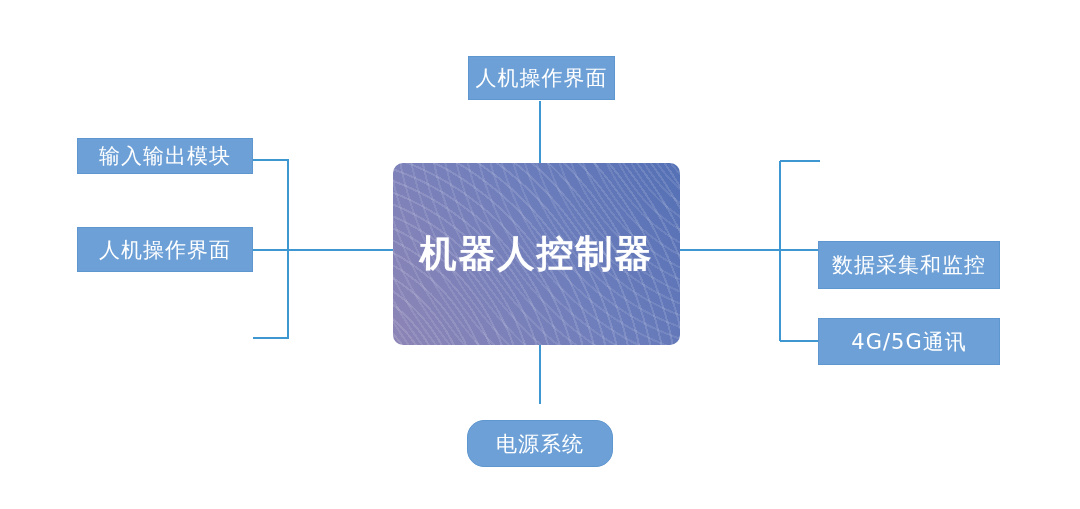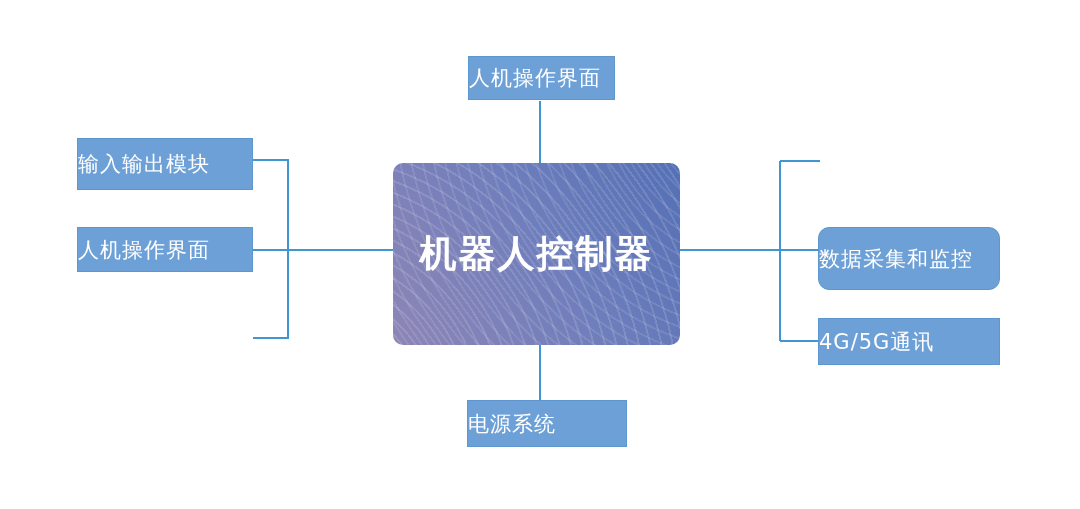--- a/index.html
+++ b/index.html
@@ -11,32 +11,32 @@
     overflow:hidden;
   }
   .edges{position:absolute;left:0;top:0;width:1080px;height:509px;}
   .edges line{stroke:#3F97D1;stroke-width:2;}
   .pnode{
     position:absolute;
     background:#6DA0D6;
     border:1px solid #5E97D0;
     box-sizing:border-box;
     color:#FFFFFF;
-    display:flex;align-items:center;justify-content:flex-start;
+    display:flex;align-items:center;justify-content:center;
     font-size:21px;
     letter-spacing:1px;
     white-space:nowrap;
   }
   .n-top    {left:468px;top:56px; width:147px;height:44px;}
-  .n-bottom {left:467px;top:400px;width:160px;height:47px;}
-  .n-l1     {left:77px; top:138px;width:176px;height:52px;}
+  .n-bottom {left:467px;top:420px;width:146px;height:47px;border-radius:17px;}
+  .n-l1     {left:77px; top:138px;width:176px;height:36px;}
   .n-l2     {left:77px; top:227px;width:176px;height:45px;}
   .n-l3     {left:77px; top:315px;width:176px;height:45px;}
   .n-r1     {left:820px;top:140px;width:180px;height:43px;}
-  .n-r2     {left:818px;top:227px;width:182px;height:63px;border-radius:11px;}
+  .n-r2     {left:818px;top:241px;width:182px;height:48px;}
   .n-r3     {left:818px;top:318px;width:182px;height:47px;}
   .center-node{
     position:absolute;
     left:393px;top:163px;width:287px;height:182px;
     border-radius:10px;
     background:
       repeating-radial-gradient(circle at -30% 140%,
         rgba(255,255,255,0) 0px, rgba(255,255,255,0) 9px,
         rgba(255,255,255,0.13) 9px, rgba(255,255,255,0.13) 11px),
       repeating-radial-gradient(circle at 130% -40%,

